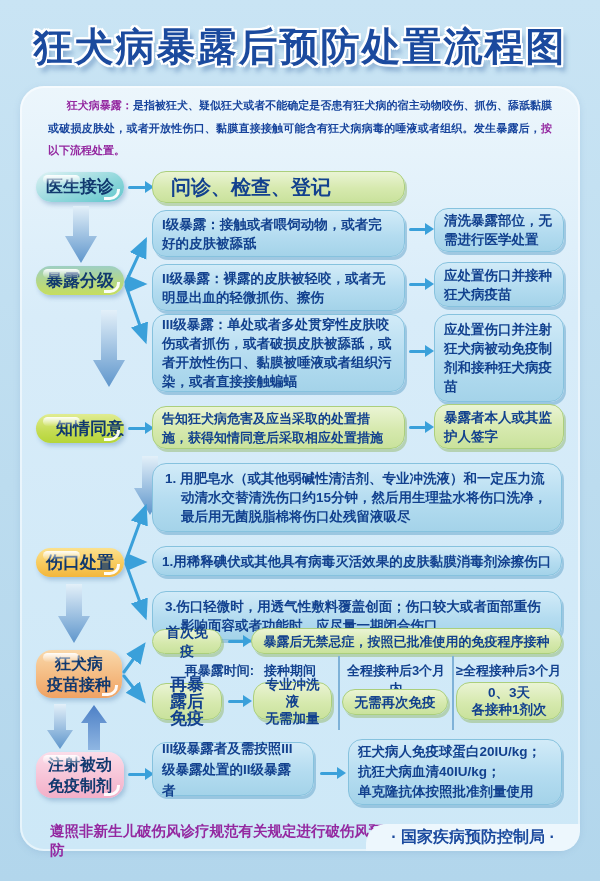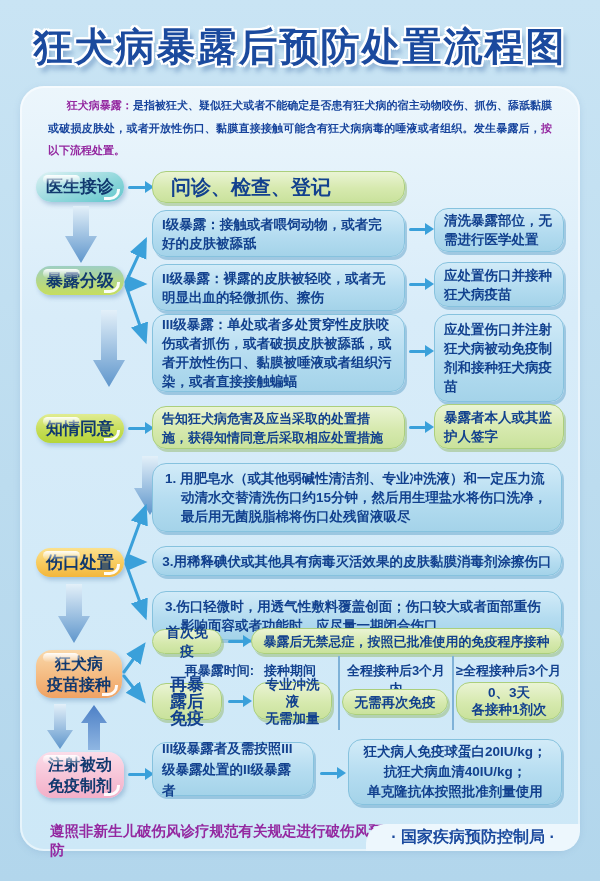--- a/index.html
+++ b/index.html
@@ -42,33 +42,33 @@
     border-radius:8px;
     background:linear-gradient(180deg,rgba(255,255,255,.95),rgba(255,255,255,.05));
   }
   .pill::after{
     content:'';position:absolute;right:4px;bottom:2px;width:13px;height:8px;
     border:0 solid rgba(255,255,255,.95);
     border-bottom-width:3px;border-right-width:3px;border-bottom-right-radius:10px;
   }
   .p-doctor {background:linear-gradient(160deg,#def2f4 0%,#93d8dc 55%,#5fc6cc 100%);}
   .p-grade  {background:linear-gradient(180deg,#9ecfc3 0%,#b4d786 55%,#c6de5e 100%);}
-  .p-consent{background:linear-gradient(180deg,#e0ec92 0%,#c4dc52 60%,#b5d538 100%);}
+  .p-consent{background:linear-gradient(180deg,#e0ec92 0%,#c4dc52 60%,#b5d538 100%);align-items:flex-end;}
   .p-wound  {background:linear-gradient(180deg,#fbe18e 0%,#f7c858 60%,#f3b63c 100%);}
   .p-vaccine{background:linear-gradient(180deg,#f9d8aa 0%,#f4b87e 60%,#efa264 100%);}
   .p-passive{background:linear-gradient(180deg,#fbdde9 0%,#f6c1d5 60%,#f2afc8 100%);}
   
   .bx{
     border-radius:14px;display:flex;flex-direction:column;justify-content:center;
     font-size:13.5px;line-height:19px;color:#12418e;padding:3px 9px;
     box-sizing:border-box;text-align:left;
   }
   .bx-blue{
     background:linear-gradient(180deg,#d2ebf8 0%,#b4dcf0 55%,#a4d3e9 100%);
-    border:1.5px solid #86c2de;box-shadow:2px 3px 0 rgba(110,170,205,.55);align-items:center;
+    border:1.5px solid #86c2de;box-shadow:2px 3px 0 rgba(110,170,205,.55);
   }
   .bx-green{
     background:linear-gradient(180deg,#eaf4d4 0%,#d6e9ae 55%,#c9e29c 100%);
     border:1.5px solid #abcf7c;box-shadow:2px 3px 0 rgba(150,185,110,.5);
   }
   .bx-center{align-items:center;text-align:center;}
   
   .harrow{height:3px;background:#3aa0da;border-radius:2px;}
   .harrow::after{
     content:'';position:absolute;right:-8px;top:-5px;width:0;height:0;
@@ -177,21 +177,21 @@
   </div>
 
   <svg class="abs" style="left:133px;top:456px;" width="34" height="60" viewBox="0 0 34 60">
     <path d="M9,0 H25 V32 H33 L17,59 L1,32 H9 Z" fill="url(#gd)"></path>
   </svg>
 
   <div class="abs bx bx-blue" style="left:152px;top:463px;width:410px;height:69px;padding-left:28px;text-indent:-16px;">
     <span>1. 用肥皂水（或其他弱碱性清洁剂、专业冲洗液）和一定压力流动清水交替清洗伤口约15分钟，然后用生理盐水将伤口洗净，最后用无菌脱脂棉将伤口处残留液吸尽</span>
   </div>
   <div class="abs bx bx-blue" style="left:152px;top:546px;width:410px;height:30px;">
-    <span>3.用稀释碘伏或其他具有病毒灭活效果的皮肤黏膜消毒剂涂擦伤口</span>
+    <span>1.用稀释碘伏或其他具有病毒灭活效果的皮肤黏膜消毒剂涂擦伤口</span>
   </div>
   <div class="abs bx bx-blue" style="left:152px;top:591px;width:410px;height:49px;padding-left:28px;text-indent:-16px;">
     <span>3.伤口轻微时，用透气性敷料覆盖创面；伤口较大或者面部重伤影响面容或者功能时，应尽量一期闭合伤口</span>
   </div>
   <div class="abs pill p-wound" style="left:36px;top:548px;width:88px;height:29px;">
     <span>伤口处置</span>
   </div>
   <svg class="abs" style="left:124px;top:496px;" width="30" height="130" viewBox="0 0 30 130">
     <path d="M2,64 L21,12" stroke="#3aa0da" stroke-width="3" stroke-linecap="round" fill="none" marker-end="url(#ah)"></path>
     <path d="M2,66 L19,66" stroke="#3aa0da" stroke-width="3" stroke-linecap="round" fill="none" marker-end="url(#ah)"></path>

